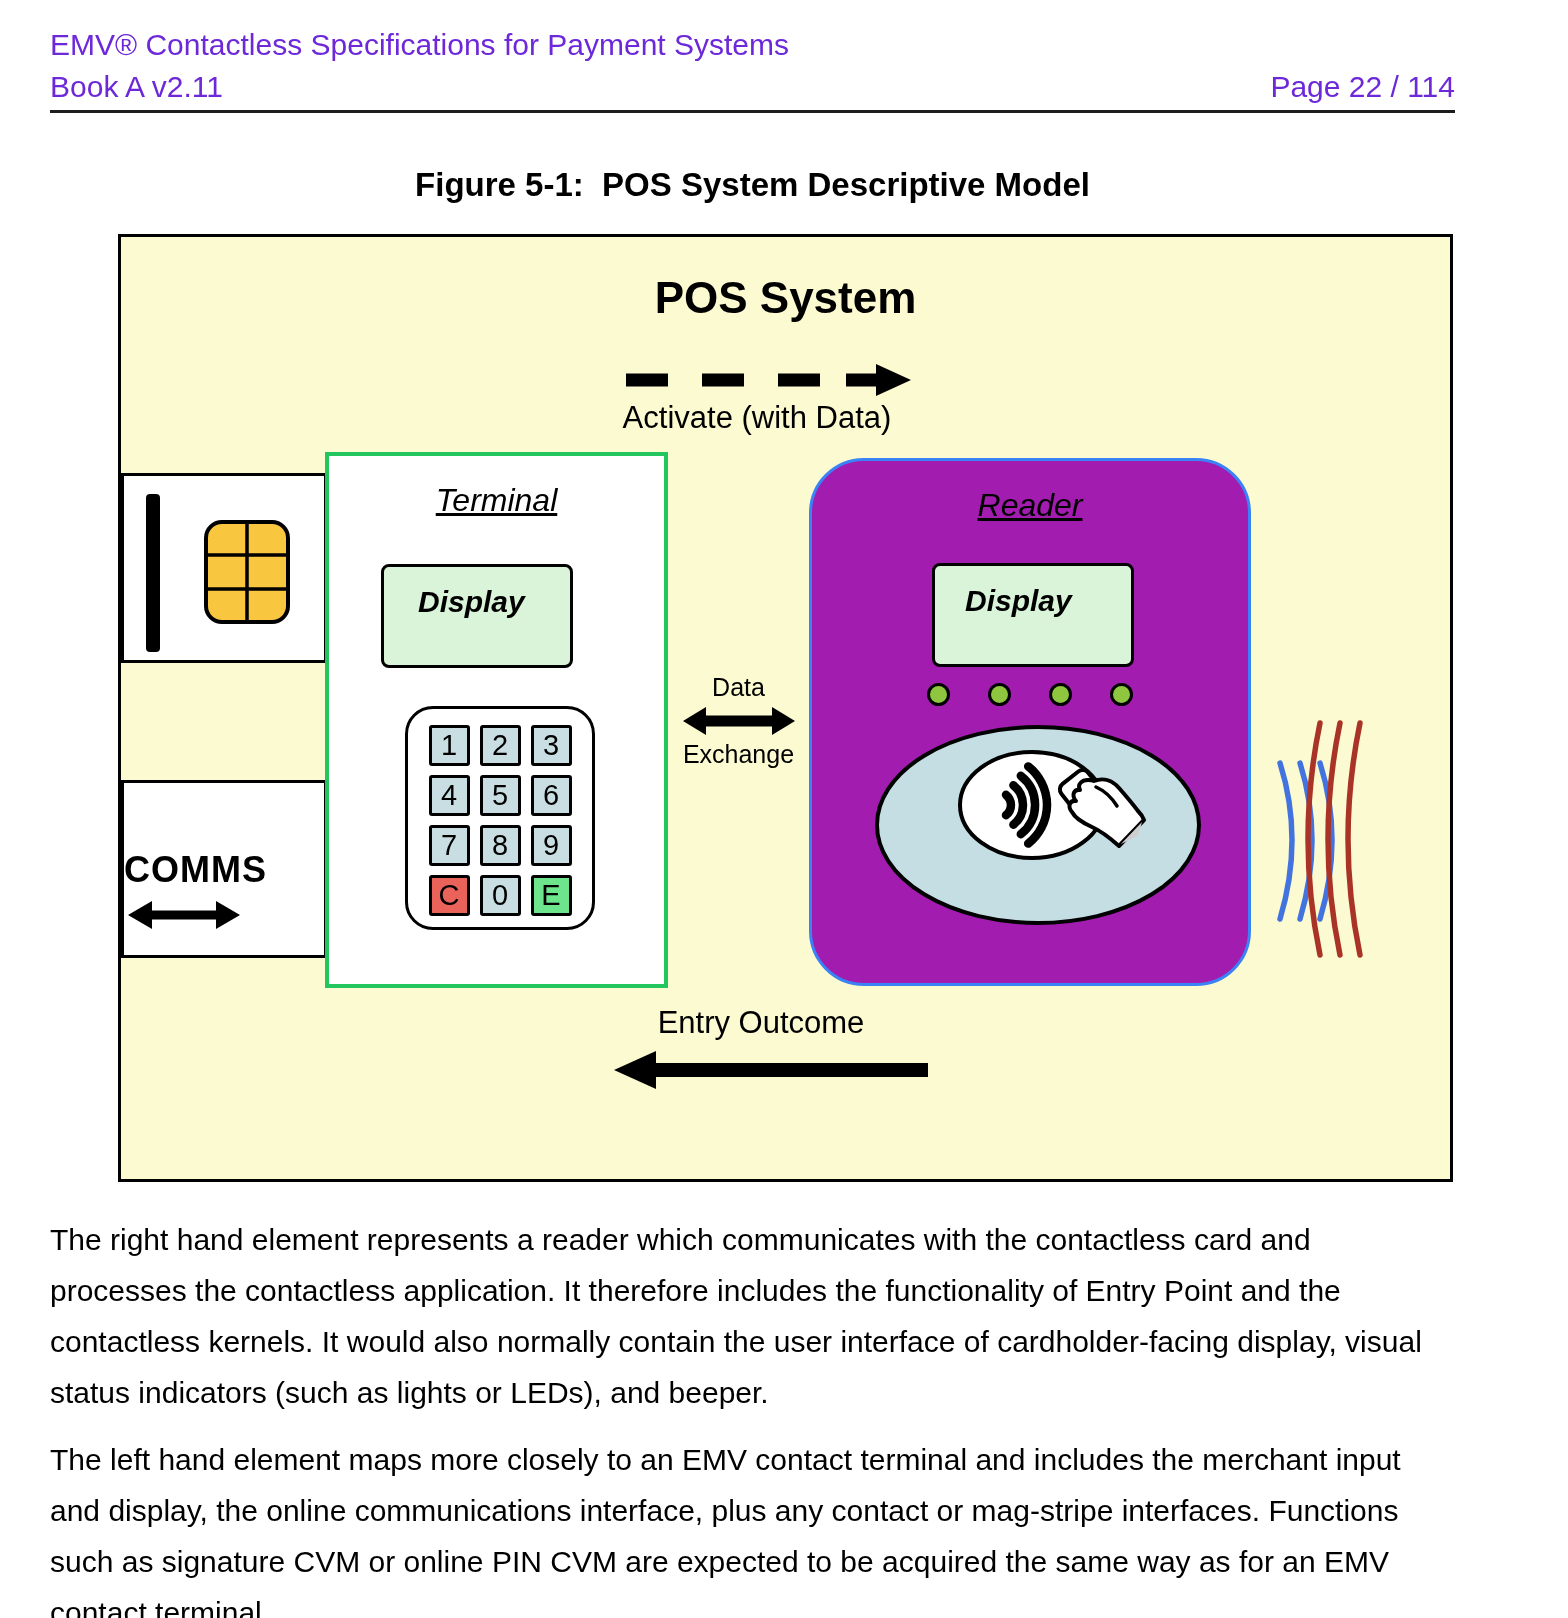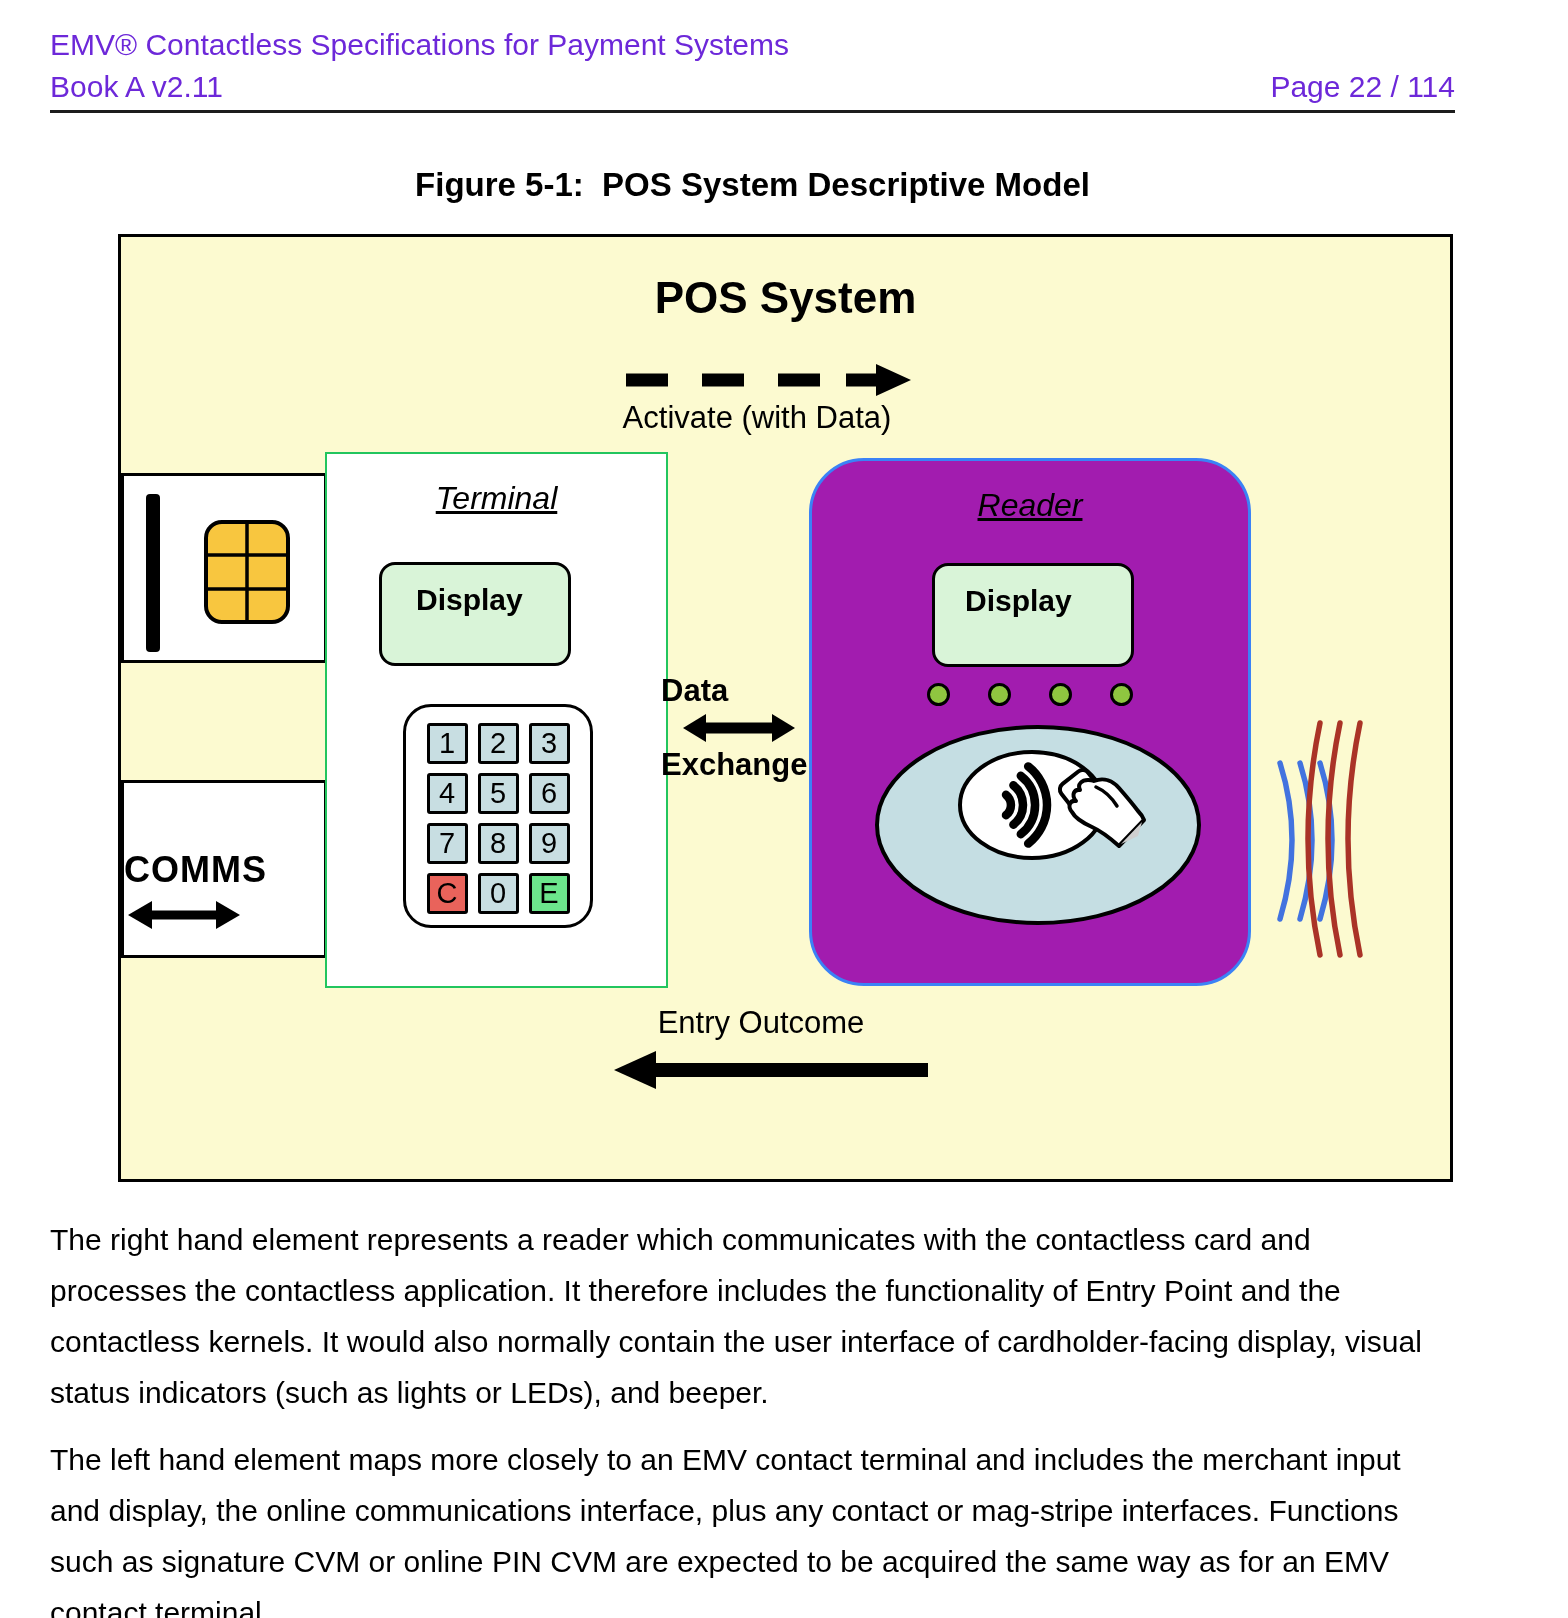--- a/index.html
+++ b/index.html
@@ -34,40 +34,40 @@
                background:#000; border-radius:4px; }
   .chip-svg  { position:absolute; left:80px; top:44px; }
 
   .comms-box { position:absolute; left:0; top:543px; width:206px; height:178px;
                background:#fff; border:3px solid #000; }
   .comms-label { margin-top:66px; font-size:36px; font-weight:bold; letter-spacing:1px; }
   .comms-arrow { margin-top:6px; }
 
   
   .terminal-box { position:absolute; left:204px; top:215px; width:343px; height:536px;
-                  background:#fff; border:2px solid #22c55e; }
+                  background:#fff; border:4px solid #22c55e; }
   .device-title { position:absolute; left:0; top:26px; width:100%; text-align:center;
                   font-size:32px; font-style:italic; text-decoration:underline; }
   .display-box  { position:absolute; background:#D9F4D8; border:3px solid #000;
-                  border-radius:16px; font-size:30px; font-weight:bold; }
+                  border-radius:8px; font-size:30px; font-weight:bold;font-style:italic; }
   .terminal-display { left:52px; top:108px; width:192px; height:104px;
                       padding:18px 0 0 34px; }
   .keypad { position:absolute; left:76px; top:250px; width:190px; height:224px;
             background:#fff; border:3px solid #000; border-radius:28px;
             display:grid; grid-template-columns:repeat(3,41px); gap:9px 10px;
             justify-content:center; align-content:flex-start; padding-top:16px; }
   .key { width:41px; height:41px; background:#C8DEE2; border:3px solid #000;
          border-radius:3px; display:flex; align-items:center; justify-content:center;
          font-size:29px; }
   .key-cancel { background:#E9635B; }
   .key-enter  { background:#6CE58C; }
 
   
   .data-exchange { position:absolute; left:540px; top:436px; width:155px;
-                   text-align:left; font-size:31px;font-weight:bold; }
+                   text-align:center; font-size:25px; }
   .data-exchange svg { display:block; margin:2px auto; }
 
   
   .reader-box { position:absolute; left:688px; top:221px; width:442px; height:528px;
                 background:#a21caf; border:3px solid #3b82f6; border-radius:55px; }
   .reader-display { left:120px; top:102px; width:202px; height:104px;
                     padding:18px 0 0 30px; }
   .led-row { position:absolute; left:0; top:222px; width:100%; display:flex;
              justify-content:center; gap:38px; }
   .led { width:23px; height:23px; border-radius:50%; background:#8FC640;

